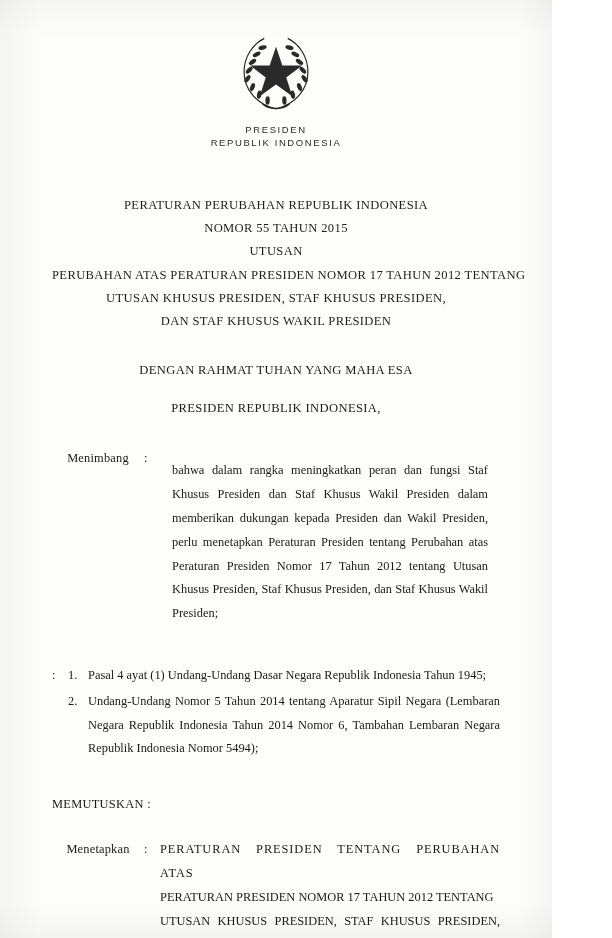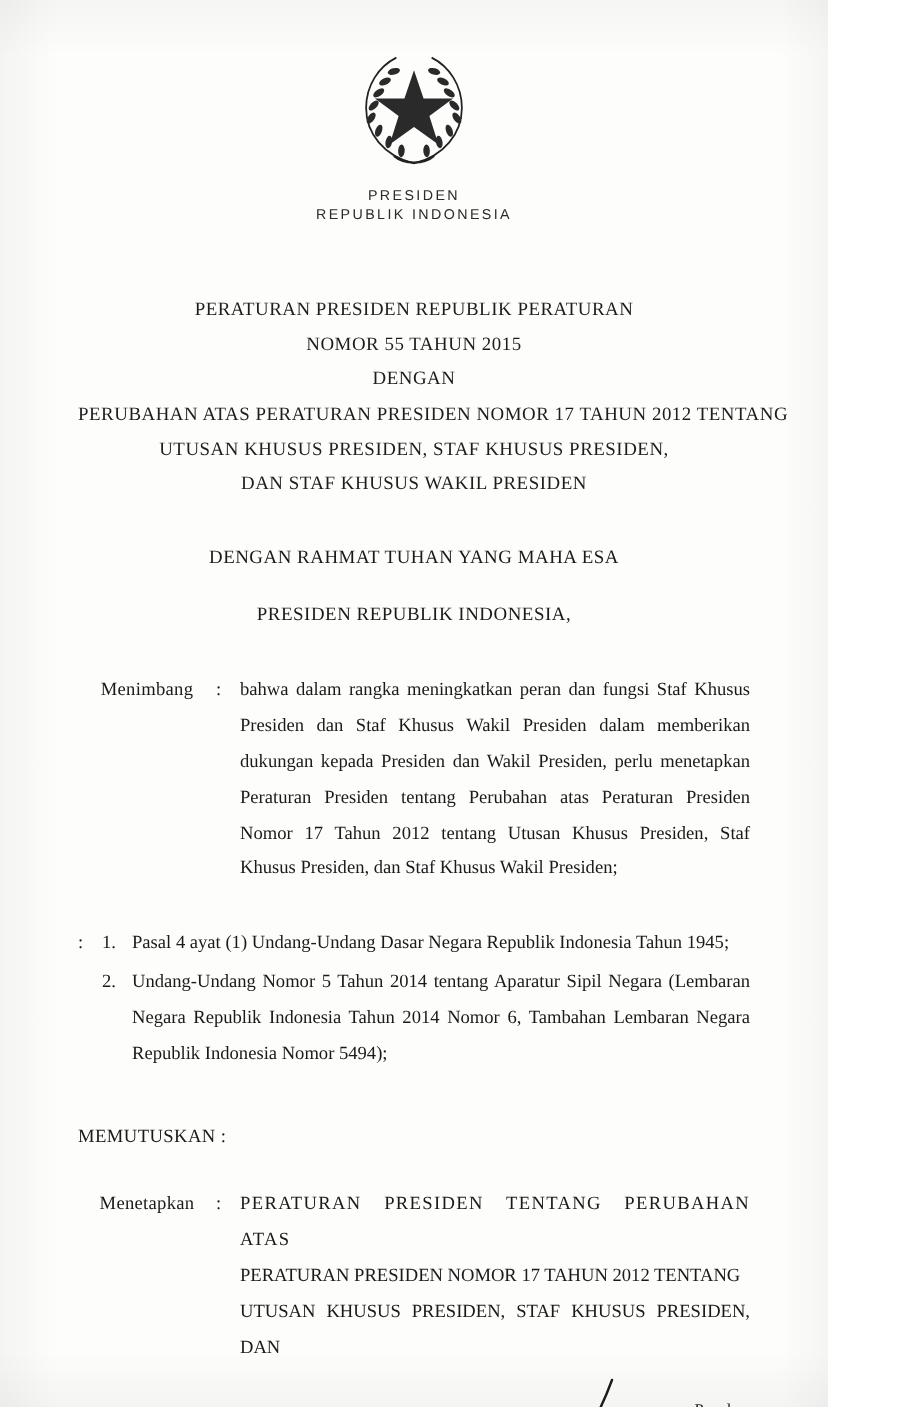--- a/index.html
+++ b/index.html
@@ -95,21 +95,21 @@
   .clause .colon {
     width: 16px;
     flex: 0 0 16px;
   }
   .clause .body {
     flex: 1 1 auto;
     text-align: justify;
     text-justify: inter-word;
   }
   .clause .body p {
-    margin: 0;
+    margin: 12px;
   }
   .numlist {
     margin: 0;
     padding: 0;
     list-style: none;
   }
   .numlist li {
     display: flex;
     margin-bottom: 2px;
   }
@@ -195,23 +195,23 @@
           <path d="M34 88 C42 95 58 95 66 88" fill="none" stroke="#222" stroke-width="1.6"></path>
         </svg>
       </div>
       <div class="emblem-caption">
         <div>PRESIDEN</div>
         <div>REPUBLIK INDONESIA</div>
       </div>
     </div>
 
     <div class="title-block">
-      <div class="title-line">PERATURAN PRESIDEN REPUBLIK PERATURAN</div>
+      <div class="title-line">PERATURAN PERUBAHAN REPUBLIK INDONESIA</div>
       <div class="title-line">NOMOR  55  TAHUN  2015</div>
-      <div class="title-line">DENGAN</div>
+      <div class="title-line">UTUSAN</div>
       <div class="title-line">PERUBAHAN ATAS PERATURAN PRESIDEN NOMOR 17 TAHUN 2012 TENTANG</div>
       <div class="title-line">UTUSAN KHUSUS PRESIDEN, STAF KHUSUS PRESIDEN,</div>
       <div class="title-line">DAN STAF KHUSUS WAKIL PRESIDEN</div>
     </div>
 
     <div class="subtitle-block">
       <div>DENGAN RAHMAT TUHAN YANG MAHA ESA</div>
       <div class="spacer"></div>
       <div>PRESIDEN REPUBLIK INDONESIA,</div>
     </div>

